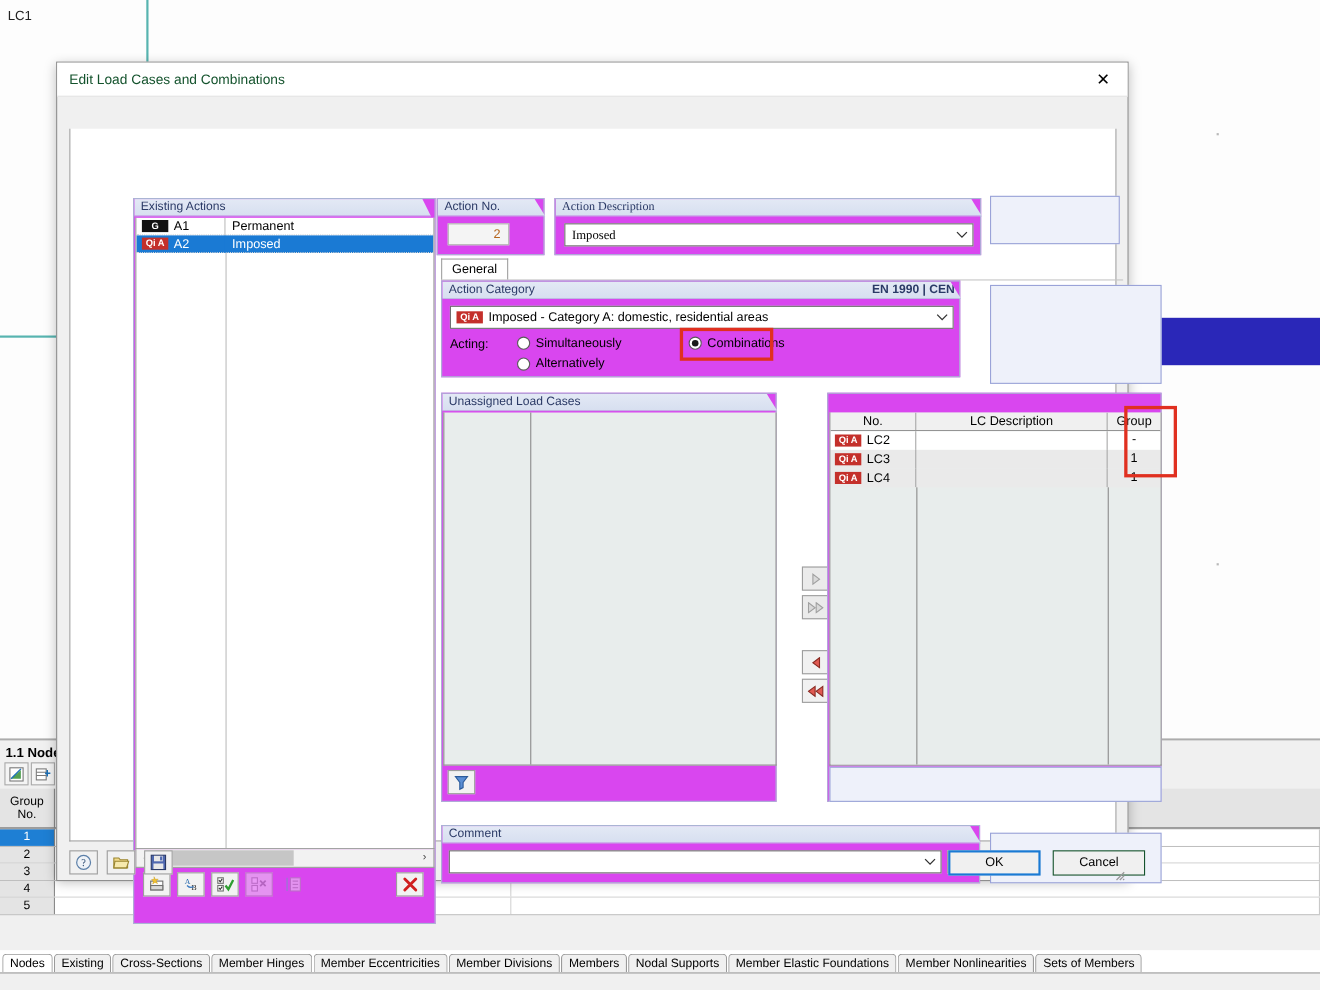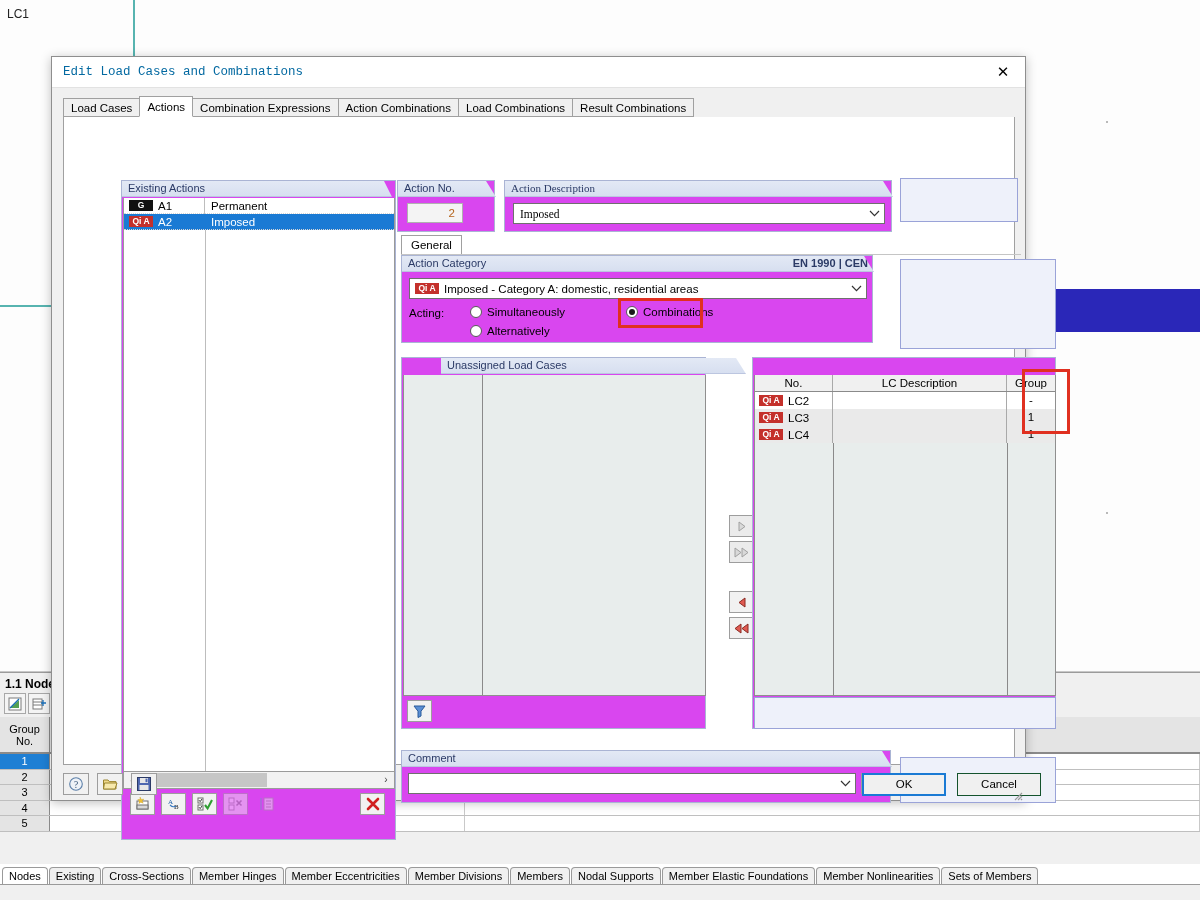--- a/index.html
+++ b/index.html
@@ -119,21 +119,21 @@
     border: 1px solid #8e8e8e;
     box-shadow: 0 2px 10px rgba(0,0,0,0.25);
   }
   #dlg-titlebar {
     position: absolute; left: 0; top: 0; width: 100%; height: 31px;
     background: #ffffff;
     border-bottom: 1px solid #e2e2e2;
   }
   #dlg-title {
     position: absolute; left: 11px; top: 8px;
-    font-size: 12.5px; color: #0369a1; font-family: Liberation Mono, monospace;
+    font-size: 12.5px; color: #14532d;
   }
   #dlg-close {
     position: absolute; right: 0; top: 0; width: 44px; height: 30px;
     display: flex; align-items: center; justify-content: center;
     font-size: 15px; color: #000; cursor: pointer;
   }
 
   
   #dlg-tabstrip {
     position: absolute; left: 11px; top: 39px; width: 952px; height: 21px;
@@ -339,21 +339,20 @@
     pointer-events: none;
   }
 
   
   #grp-unassigned { left: 337px; top: 240px; width: 305px; height: 372px; }
   #una-head-clip {
     position: absolute; left: 0; top: 0; width: 305px; height: 16px;
     background: linear-gradient(#e3e9f5, #d7dff0);
     border-bottom: 1px solid #bcc6e0;
     clip-path: polygon(0 0, 295px 0, 305px 16px, 0 16px);
-    margin-left: 39px;
   }
   #una-list {
     position: absolute; left: 1px; top: 17px; width: 303px; height: 321px;
     background: #e8edec; border: 1px solid #8f8f8f; border-top: none;
   }
   #una-divider {
     position: absolute; left: 78px; top: 0; width: 1px; height: 100%;
     background: #8a8a8a;
   }
   #una-filter {
@@ -577,28 +576,20 @@
   <div id="bg-bottom-strip"></div>
 </div>
 
 <div id="dialog">
 
   <div id="dlg-titlebar">
     <div id="dlg-title">Edit Load Cases and Combinations</div>
     <div id="dlg-close">✕</div>
   </div>
 
-  <div id="dlg-tabstrip">
-    <div class="dlg-tab">Load Cases</div>
-    <div class="dlg-tab active">Actions</div>
-    <div class="dlg-tab">Combination Expressions</div>
-    <div class="dlg-tab">Action Combinations</div>
-    <div class="dlg-tab">Load Combinations</div>
-    <div class="dlg-tab">Result Combinations</div>
-  </div>
 
   <div id="dlg-body">
 
     <div class="gb" id="grp-existing">
       <div id="ea-head-clip">
         <span style="position:absolute;left:6px;top:1px;font-size:11px;color:#2b3a66;">Existing Actions</span>
       </div>
 
       <div id="ea-list">
         <div class="ea-row">

